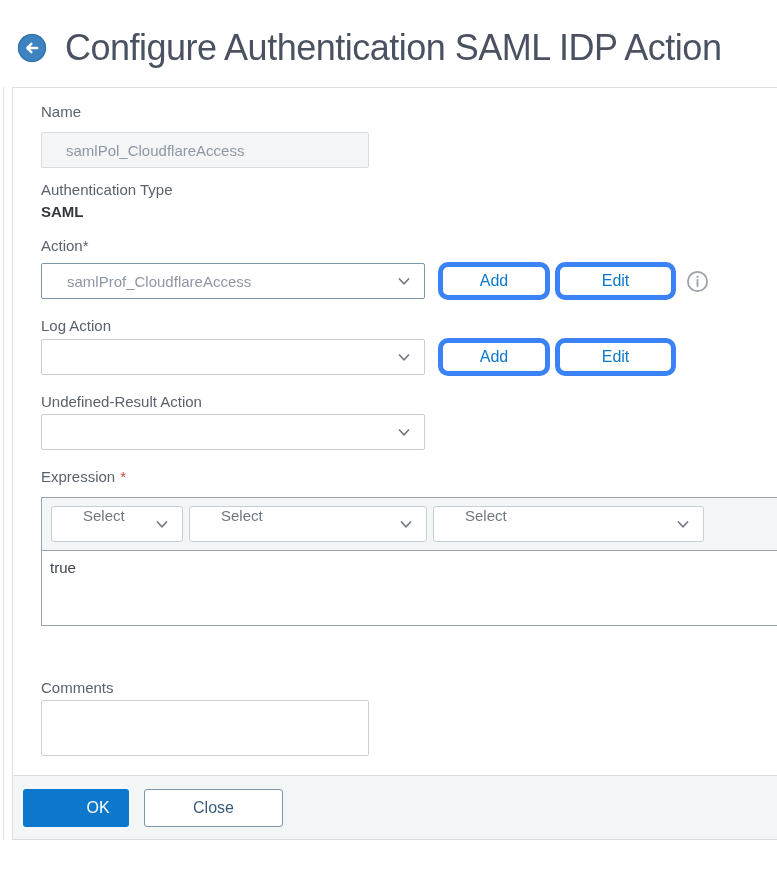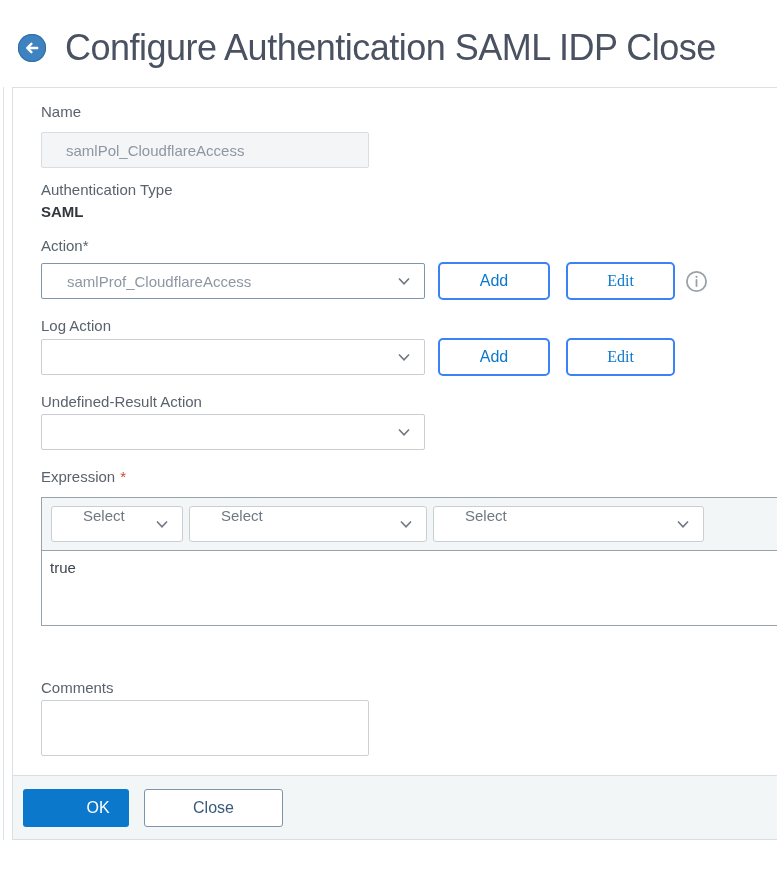--- a/index.html
+++ b/index.html
@@ -35,24 +35,24 @@
     border-radius:2px; color:#8d97a3; font-size:15px; padding-left:24px;
     font-family:"Liberation Sans", sans-serif; outline:none; display:block; }
 
   .select { position:relative; width:384px; height:36px; background:#fff; border:1px solid #c9ced4;
     border-radius:2px; display:flex; align-items:center; padding-left:25px; cursor:pointer; }
   .select-strong { border-color:#7e96ab; }
   .select-value { font-size:15px; color:#8d97a3; }
   .chev { position:absolute; right:11px; top:50%; transform:translateY(-50%); }
 
   .row { display:flex; align-items:center; height:38px; }
-  .btn-outline { height:38px; background:#fff; border:2px solid #3b82f6; border-radius:5px;
+  .btn-outline { height:38px; background:#fff; border:5px solid #3b82f6; border-radius:10px;
     color:#0b78cc; font-size:16px; cursor:pointer; font-family:"Liberation Sans", sans-serif;text-align:center; }
   .btn-add { width:112px; margin-left:13px; }
-  .btn-edit { width:109px; margin-left:16px;font-family:Liberation Serif, serif; }
+  .btn-edit { width:121px; margin-left:5px; }
   .info { margin-left:10px; display:flex; align-items:center; cursor:pointer; }
 
   
   .expr-box { margin-top:10px; width:1020px; border:1px solid #9aa3ac; }
   .expr-toolbar { background:#f2f6f7; border-bottom:1px solid #9aa3ac;
     padding:8px 0 8px 9px; display:flex; gap:6px; }
   .expr-select { position:relative; height:36px; background:#fff; border:1px solid #c9ced4;
     border-radius:3px; display:flex; align-items:flex-start; padding-left:31px; cursor:pointer; }
   .expr-select .select-value { color:#6e7882; }
   .w1{width:132px}.w2{width:238px}.w3{width:271px}
@@ -77,21 +77,21 @@
 <body>
 
 <div class="page">
 
   <div class="header">
     <button class="back-btn">
       <svg width="16" height="16" viewBox="0 0 16 16">
         <path d="M13.2 8 H3.6 M7.4 3.8 L3.2 8 L7.4 12.2" fill="none" stroke="#ffffff" stroke-width="2.4" stroke-linecap="round" stroke-linejoin="round"></path>
       </svg>
     </button>
-    <h1 class="page-title">Configure Authentication SAML IDP Close</h1>
+    <h1 class="page-title">Configure Authentication SAML IDP Action</h1>
   </div>
 
   <div class="left-rule"></div>
 
   <section class="panel">
     <div class="content">
 
       <div class="f-label mt14">Name</div>
       <input class="text-input mt10" type="text" readonly="" value="samlPol_CloudflareAccess" style="">
 

